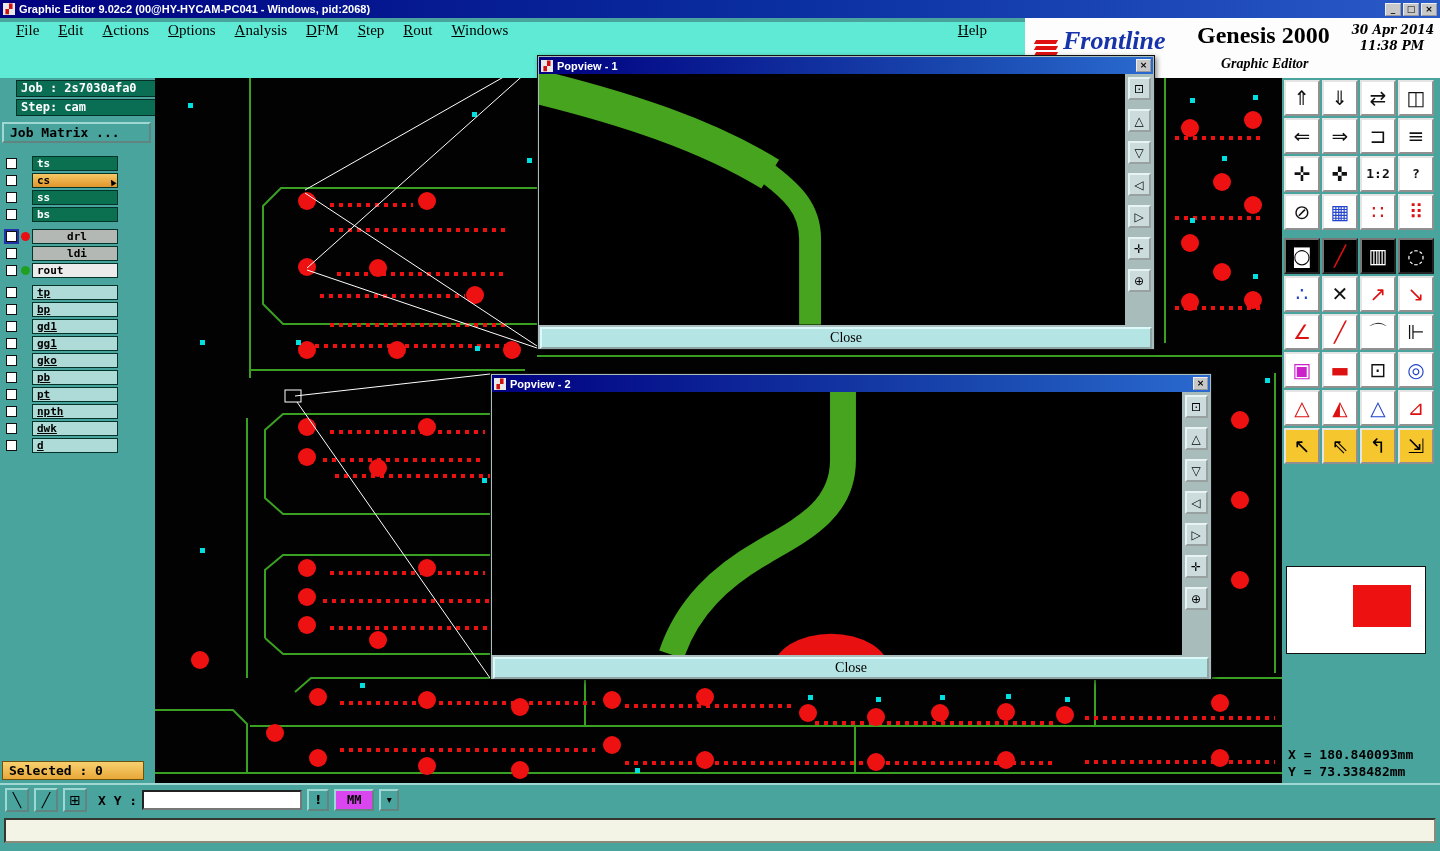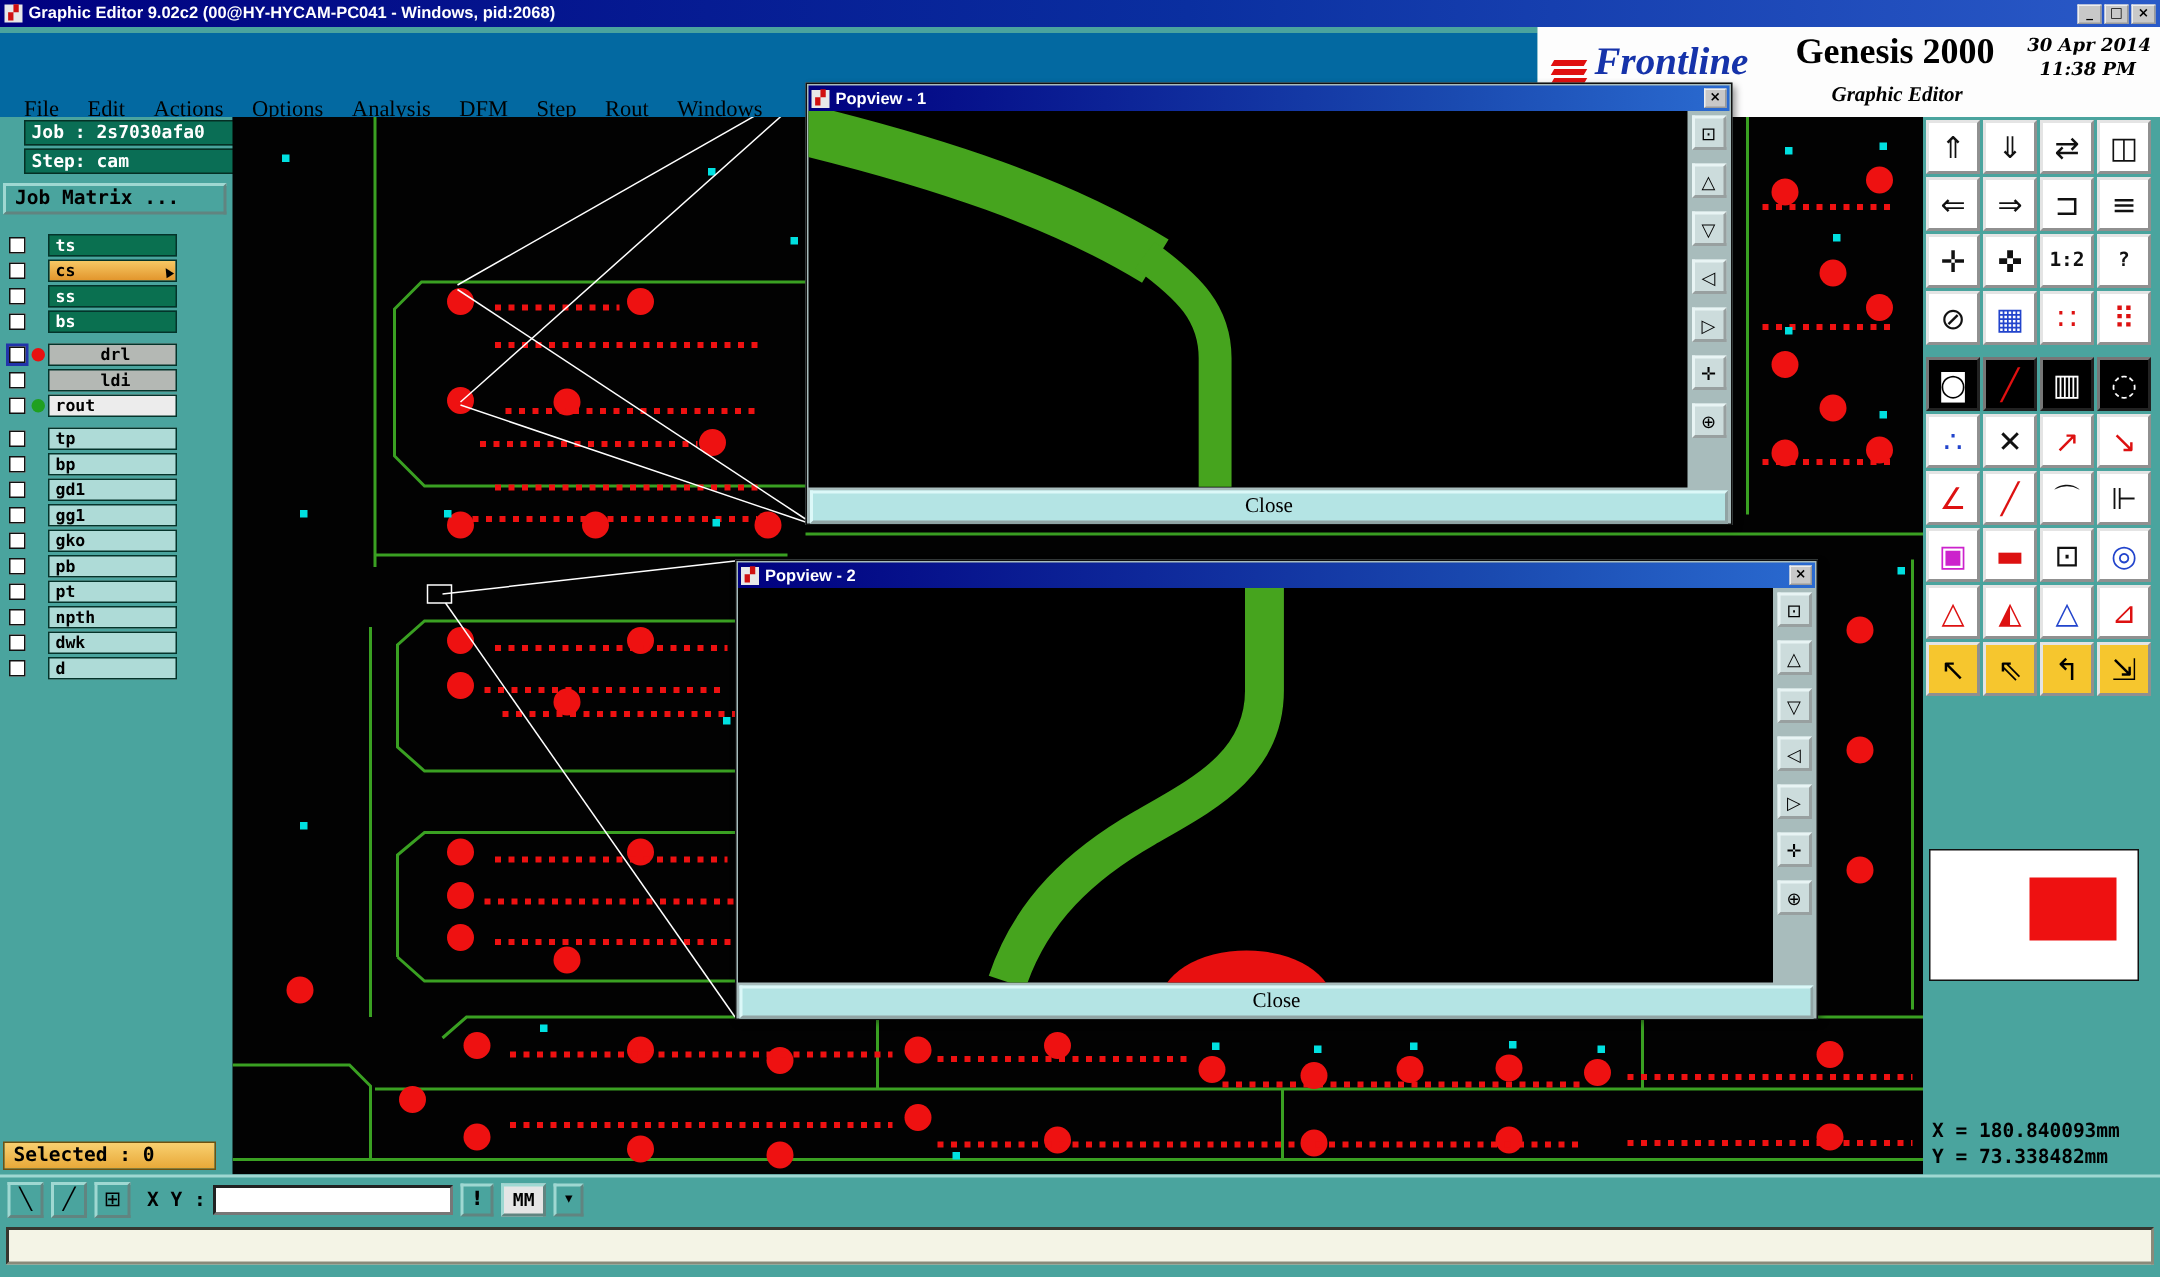--- a/index.html
+++ b/index.html
@@ -13,21 +13,21 @@
     display:flex; align-items:center; gap:4px; padding:0 3px; }
   .app-icon { width:12px; height:12px; background:#e8e8e8; color:#d01010;
     font:bold 9px/12px "DejaVu Sans",sans-serif; text-align:center; }
   .tb-text { color:#fff; font:bold 11px "Liberation Sans",sans-serif; white-space:nowrap; }
   .tb-btns { margin-left:auto; display:flex; gap:2px; }
   .tb-btn { width:16px; height:13px; background:#c8c8c8; border:1px outset #eee;
     font:bold 9px/11px "DejaVu Sans",sans-serif; color:#000; text-align:center; cursor:default; }
 
   
   #menubar { position:absolute; left:0; top:22px; width:1025px; height:60px;
-    background:#0369a1; display:flex; align-items:flex-end; padding:0 16px; }
+    background:#5eead4; display:flex; align-items:flex-start; padding:0 16px; }
   #menu-items { display:flex; gap:19px; }
   .menu-item { font:15px "Liberation Serif",serif; color:#000; white-space:nowrap; cursor:default; }
   #menu-help { margin-left:auto; margin-right:22px; font:15px "Liberation Serif",serif; }
 
   
   #brandbox { position:absolute; left:1025px; top:18px; width:415px; height:72px; background:#fdfdfd; }
   .logo-bars { position:absolute; left:10px; top:22px; }
   .logo-bars i { display:block; width:22px; height:4px; background:#e01010; margin-bottom:2px; transform:skewX(-30deg); }
   .logo-text { position:absolute; left:38px; top:8px; font:bold italic 26px "Liberation Serif",serif; color:#1633aa; }
   .brand-product { position:absolute; left:172px; top:4px; font:bold 24px "Liberation Serif",serif; color:#000; }
@@ -51,21 +51,21 @@
   .layer-check { width:11px; height:11px; background:#fff; border:1px solid #111; }
   .dot-slot { width:13px; display:flex; justify-content:center; }
   .dot { width:9px; height:9px; border-radius:50%; }
   .dot.red { background:#e81010; } .dot.green { background:#20a020; }
   .layer-bar { width:86px; height:15px; border:1px solid #04332a; font:bold 11px/13px "DejaVu Sans Mono",monospace;
     padding-left:4px; position:relative; }
   .layer-bar.dark { background:#0a7050; color:#fff; }
   .layer-bar.active { background:linear-gradient(#f6c864,#e2952c); color:#000; }
   .layer-bar.gray { background:#b4b8b4; color:#000;text-align:center; }
   .layer-bar.light { background:#ececec; color:#000; }
-  .layer-bar.cyan { background:#aedbd7; color:#000; }
+  .layer-bar.cyan { background:#aedbd7; color:#000;text-decoration:underline; }
   .cursor-glyph { position:absolute; right:2px; top:1px; font-size:10px; transform:rotate(-32deg); color:#000; }
   .selected-box { position:absolute; left:2px; bottom:3px; width:142px; height:19px;
     background:linear-gradient(#f8d070,#e8a838); border:1px solid #6e5210;
     font:bold 13px/17px "DejaVu Sans Mono",monospace; color:#000; padding-left:6px; }
 
   
   #canvas { position:absolute; left:155px; top:78px; width:1127px; height:705px; background:#020202; }
   #canvas svg { display:block; width:100%; height:100%; }
 
   
@@ -114,21 +114,21 @@
     border-top:2px outset #9fd8d2; display:flex; align-items:center; gap:5px; padding:0 5px; }
   .sbtn { width:24px; height:24px; background:#4aa49e; border:2px outset #9fd8d2;
     font:14px/20px "DejaVu Sans",sans-serif; color:#000; text-align:center; padding:0; }
   #xy-label { font:bold 13px "DejaVu Sans Mono",monospace; color:#000; margin-left:6px; }
   #xy-input { width:160px; height:20px; background:#fff; border:2px inset #777;
     font:12px "DejaVu Sans Mono",monospace; padding:0 4px; }
   #alert-btn { width:22px; height:22px; background:#4aa49e; border:2px outset #9fd8d2;
     font:bold 13px/18px "DejaVu Sans",sans-serif; padding:0; }
   #message { flex:1; height:21px; background:#ffffd4; border:2px inset #8a8a6a;
     font:bold 13px/17px "DejaVu Sans Mono",monospace; color:#000; padding:0 6px; white-space:nowrap; overflow:hidden; }
-  #units-btn { width:30px; height:22px; background:#e5e5e5; border:2px outset #9fd8d2;
+  #units-btn { width:40px; height:22px; background:#d946ef; border:2px outset #9fd8d2;
     font:bold 12px "DejaVu Sans Mono",monospace; padding:0; }
   #units-arrow { width:20px; height:22px; background:#4aa49e; border:2px outset #9fd8d2;
     font:10px/18px "DejaVu Sans",sans-serif; padding:0; }
   #bottomstrip { position:absolute; left:0; top:815px; width:1440px; height:36px; background:#4aa49e; }
   #output-line { position:absolute; left:4px; top:3px; width:1432px; height:25px;
     background:#f4f4e6; border:2px inset #8a8a7a; font:12px "DejaVu Sans Mono",monospace; padding:2px 6px; }
 </style>
 </head>
 <body>
 

